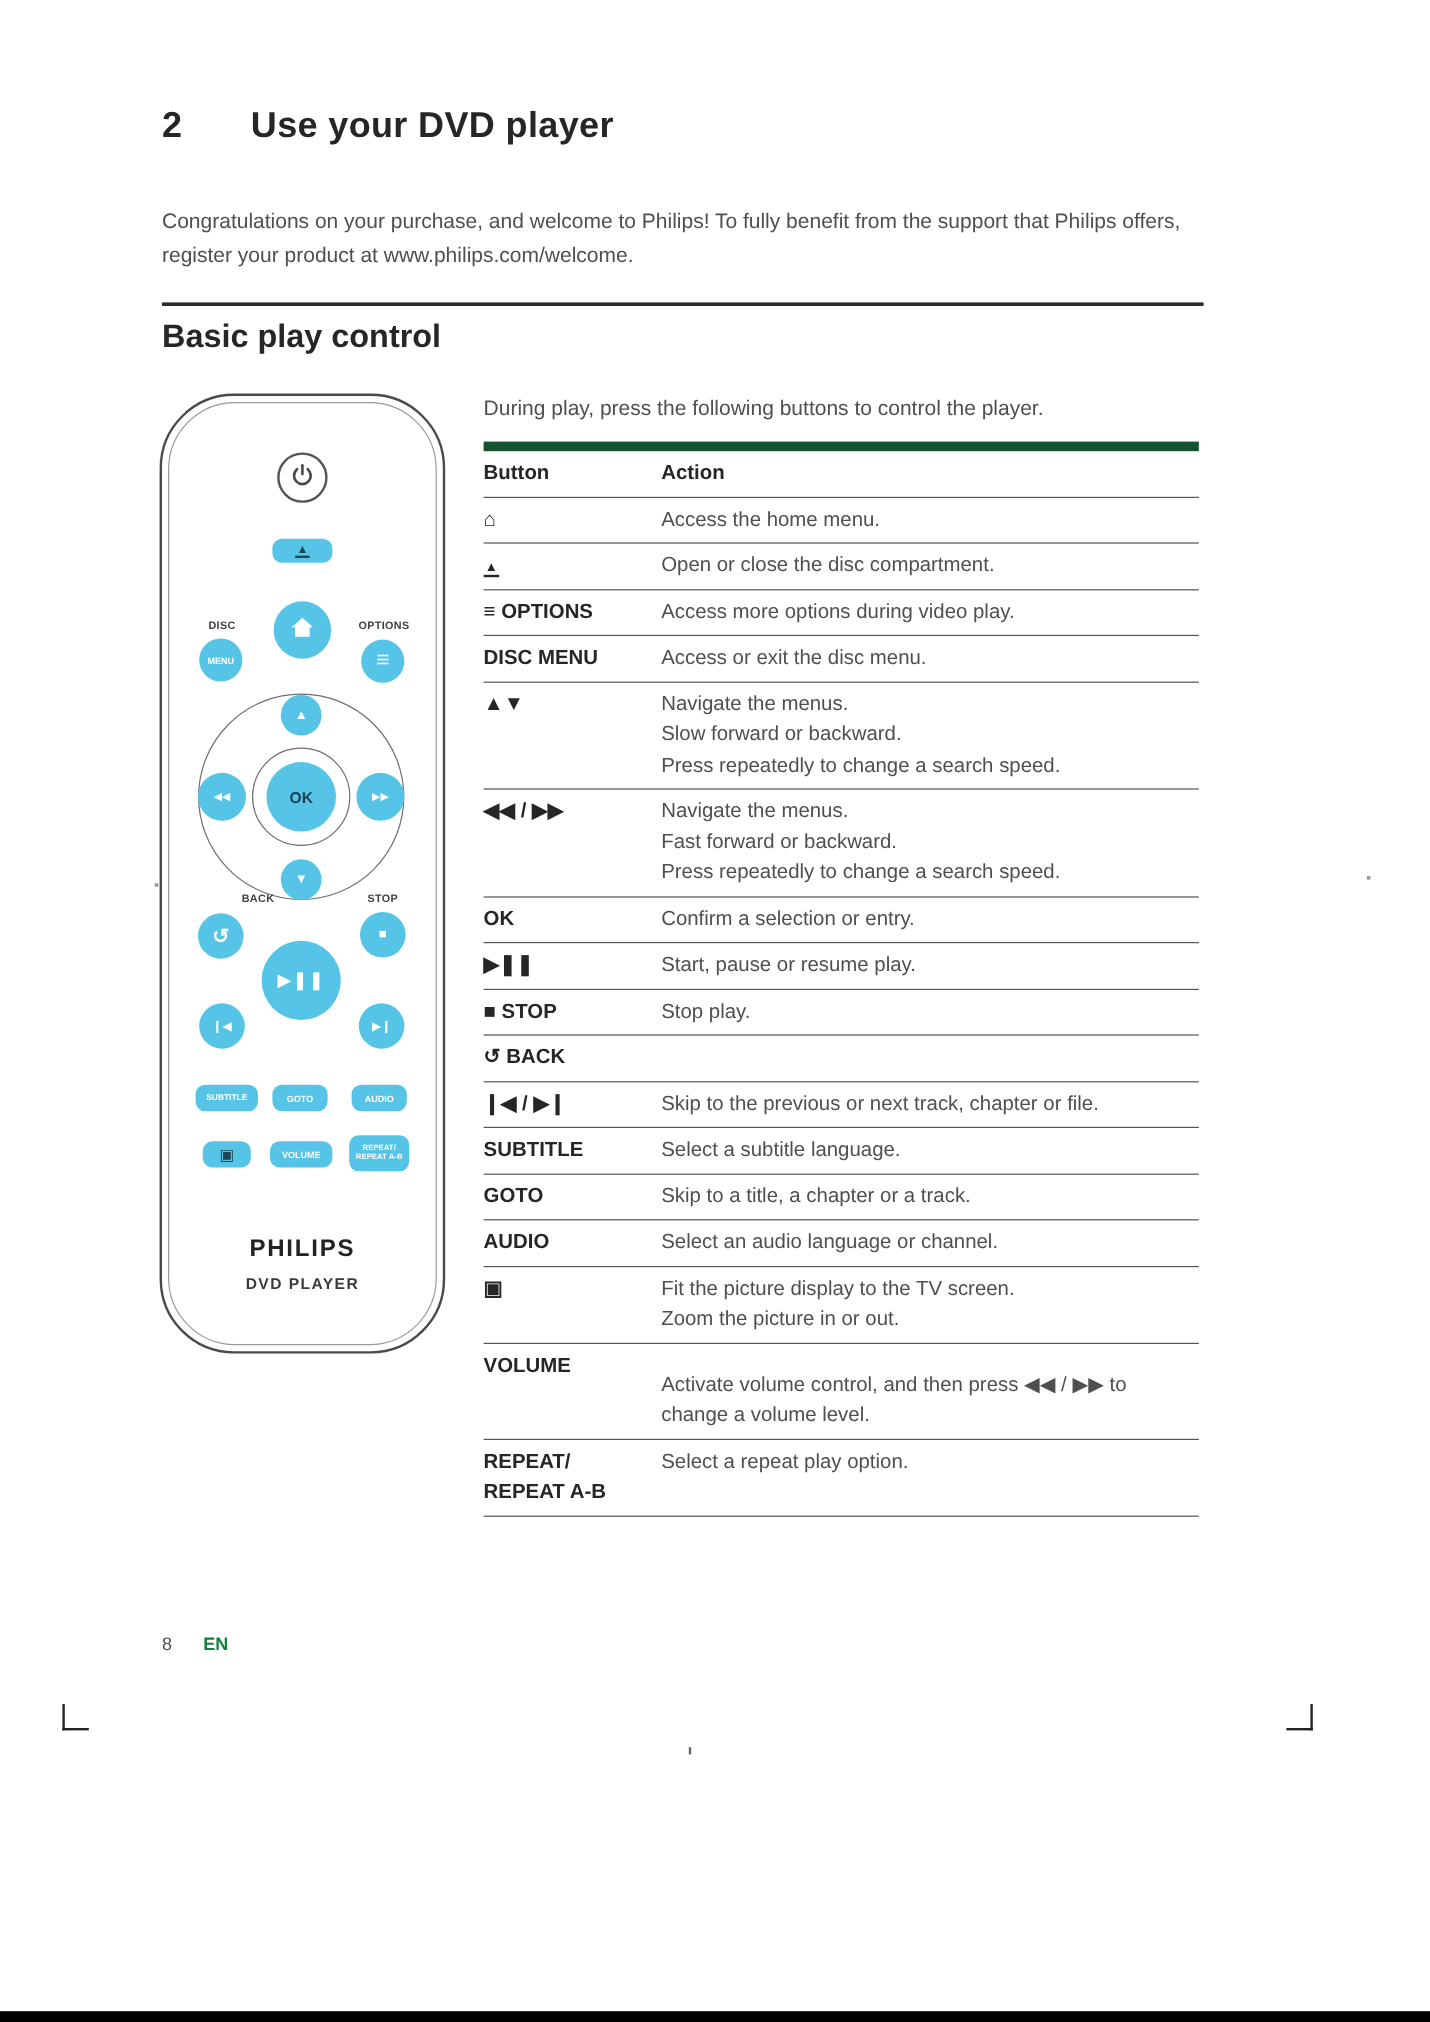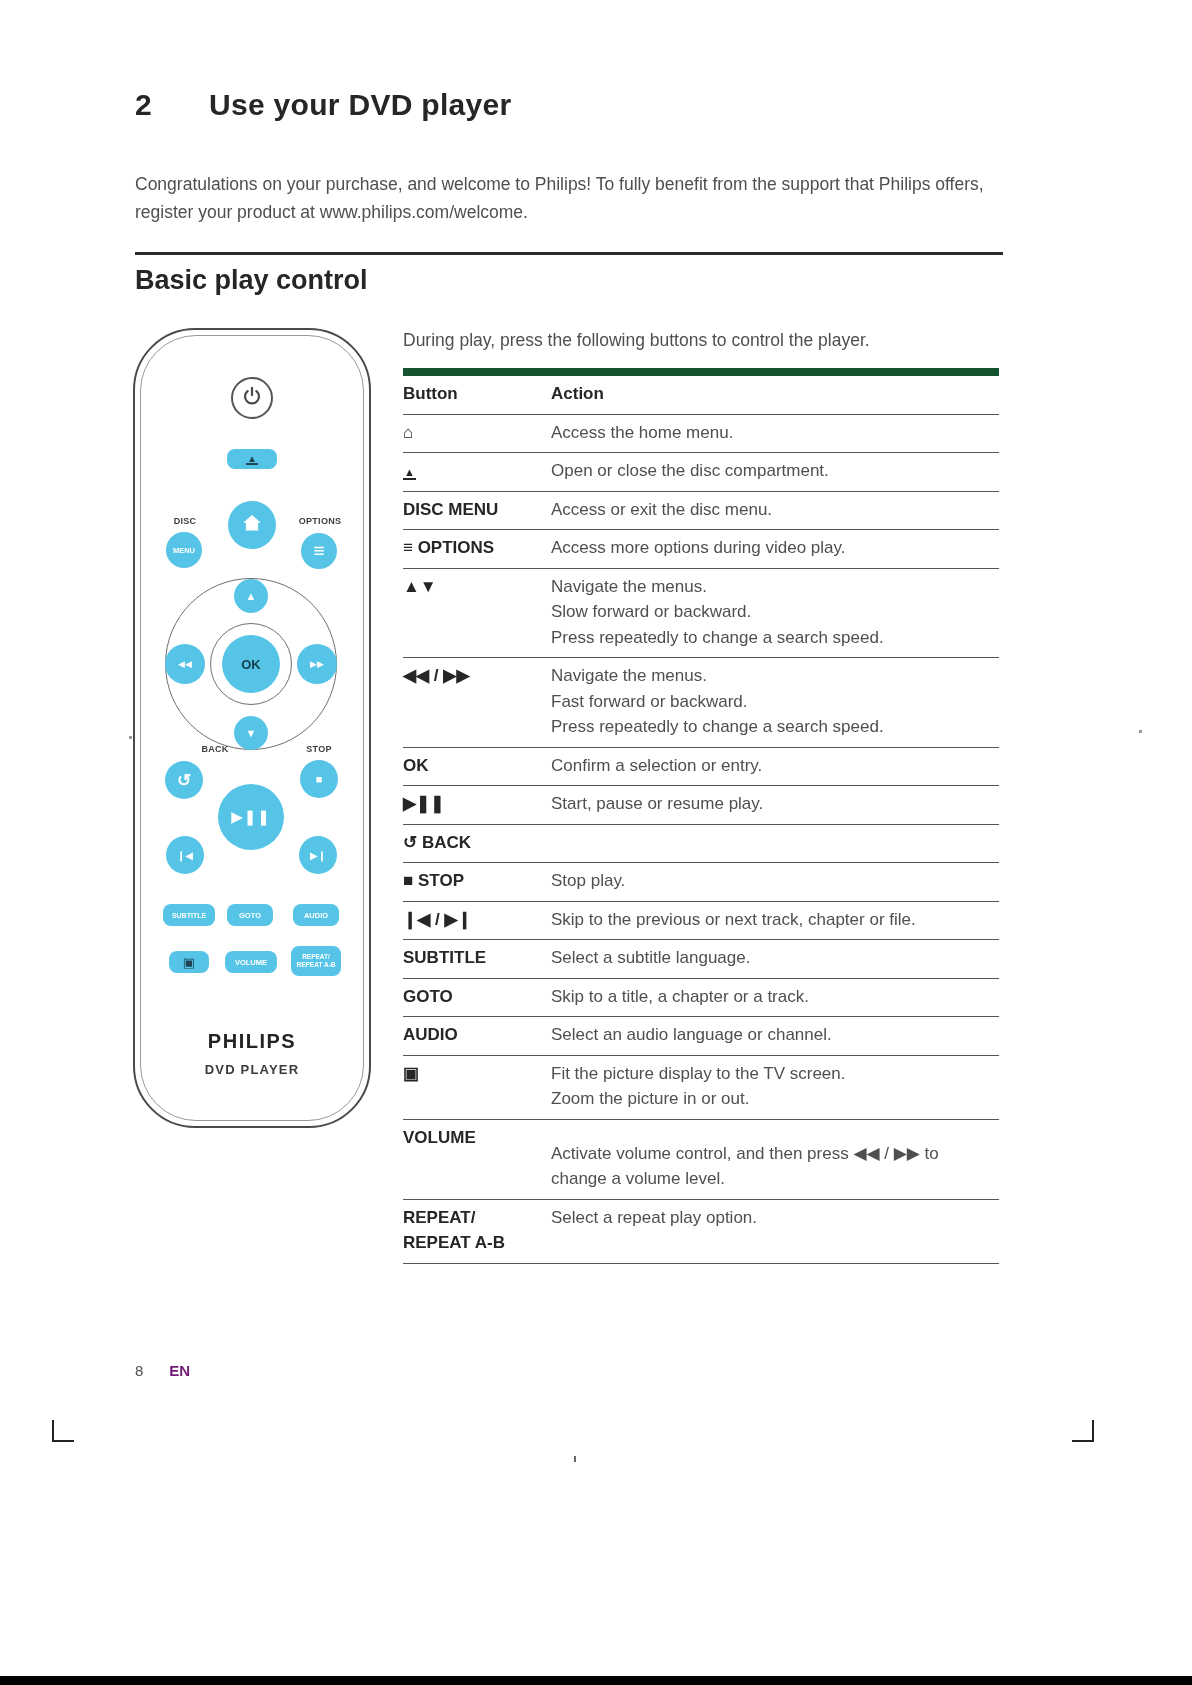--- a/index.html
+++ b/index.html
@@ -32,21 +32,21 @@
   .play-intro { position:absolute; left:403px; top:330px; width:600px; font-size:17.5px; color:#4e4f51; }
   .btable { position:absolute; left:403px; top:368px; width:596px; border-top:8px solid #14532d; }
   .trow { display:flex; border-bottom:1.5px solid #555; padding:5px 0 7px; }
   .tbtn { width:148px; flex:none; font-weight:700; color:#262626; font-size:17px; line-height:1.5; white-space:pre-line; }
   .tact { flex:1; font-size:17px; color:#4e4f51; line-height:1.5; white-space:pre-line; }
   .thead .tact { font-weight:700; color:#262626; }
   .offset-act { padding-top:16px; }
 
   
   .footer { position:absolute; left:135px; top:1362px; font-size:15px; color:#4e4f51; }
-  .footer b { margin-left:26px; color:#701a75; }
+  .footer b { margin-left:26px; color:#15803d; }
   .crop-bl { position:absolute; left:52px; top:1420px; width:22px; height:22px; border-left:2px solid #222; border-bottom:2px solid #222; }
   .crop-br { position:absolute; left:1072px; top:1420px; width:22px; height:22px; border-right:2px solid #222; border-bottom:2px solid #222; }
   .tick-bottom { position:absolute; left:574px; top:1456px; width:2px; height:6px; background:#666; }
   .dot-left { position:absolute; left:129px; top:736px; width:3px; height:3px; background:#9a9a9a; }
   .dot-right { position:absolute; left:1139px; top:730px; width:3px; height:3px; background:#9a9a9a; }
   .bottom-bar { position:absolute; left:0; bottom:0; width:100%; height:9px; background:#000; }
 </style>
 </head>
 <body>
 
@@ -132,26 +132,26 @@
 
     <div class="trow">
       <div class="tbtn">⌂</div>
       <div class="tact">Access the home menu.</div>
     </div>
     <div class="trow">
       <div class="tbtn"><span class="eject-mark" style="color:#262626;border-color:#262626;font-size:11px;">▲</span></div>
       <div class="tact">Open or close the disc compartment.</div>
     </div>
     <div class="trow">
+      <div class="tbtn">≡ OPTIONS</div>
+      <div class="tact">Access more options during video play.</div>
+    </div>
+    <div class="trow">
       <div class="tbtn">DISC MENU</div>
       <div class="tact">Access or exit the disc menu.</div>
-    </div>
-    <div class="trow">
-      <div class="tbtn">≡ OPTIONS</div>
-      <div class="tact">Access more options during video play.</div>
     </div>
     <div class="trow">
       <div class="tbtn">▲▼</div>
       <div class="tact">Navigate the menus.
 Slow forward or backward.
 Press repeatedly to change a search speed.</div>
     </div>
     <div class="trow">
       <div class="tbtn">◀◀ / ▶▶</div>
       <div class="tact">Navigate the menus.
@@ -160,26 +160,26 @@
     </div>
     <div class="trow">
       <div class="tbtn">OK</div>
       <div class="tact">Confirm a selection or entry.</div>
     </div>
     <div class="trow">
       <div class="tbtn">▶❚❚</div>
       <div class="tact">Start, pause or resume play.</div>
     </div>
     <div class="trow">
+      <div class="tbtn">■ STOP</div>
+      <div class="tact">Stop play.</div>
+    </div>
+    <div class="trow">
       <div class="tbtn">↺ BACK</div>
       <div class="tact"></div>
-    </div>
-    <div class="trow">
-      <div class="tbtn">■ STOP</div>
-      <div class="tact">Stop play.</div>
     </div>
     <div class="trow">
       <div class="tbtn">❙◀ / ▶❙</div>
       <div class="tact">Skip to the previous or next track, chapter or file.</div>
     </div>
     <div class="trow">
       <div class="tbtn">SUBTITLE</div>
       <div class="tact">Select a subtitle language.</div>
     </div>
     <div class="trow">

